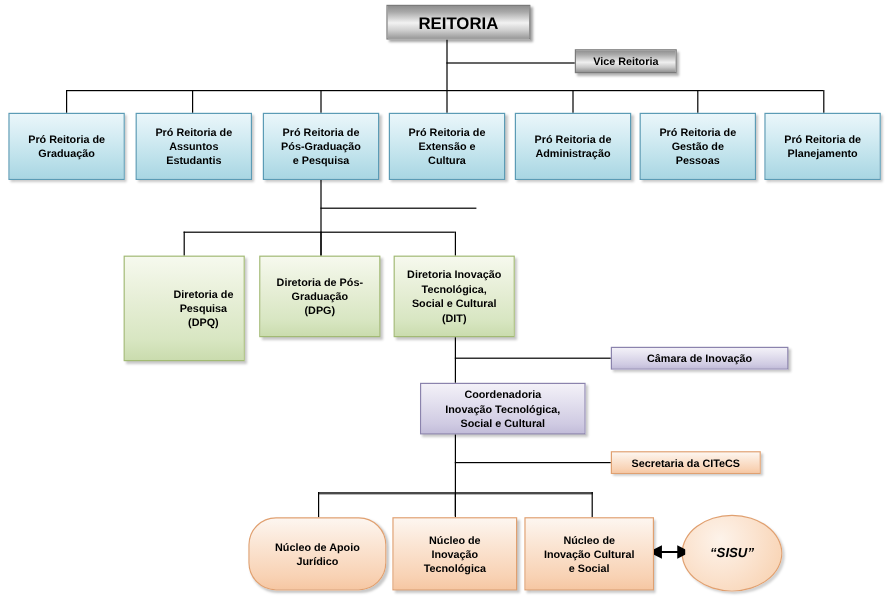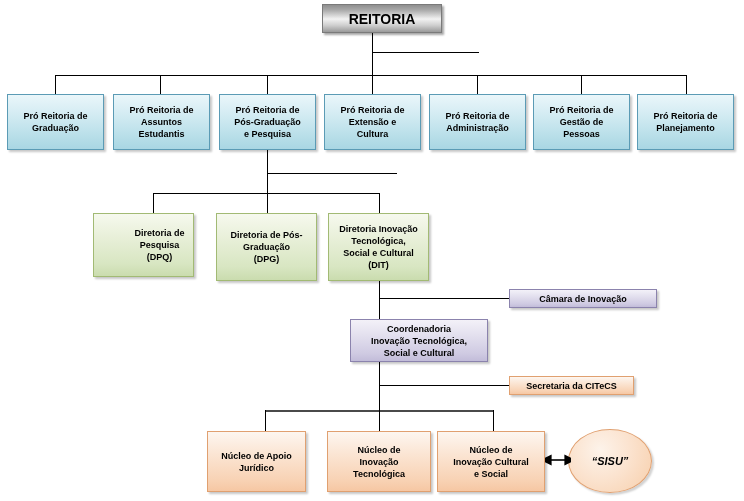--- a/index.html
+++ b/index.html
@@ -154,20 +154,23 @@
         <path d="M0,0 L0,7 L7,3.5 z" fill="#000"></path>
       </marker>
     </defs>
     <line x1="5" y1="8" x2="21" y2="8" stroke="#000" stroke-width="1.6" marker-start="url(#ahL)" marker-end="url(#ahR)"></line>
   </svg>
 
   <div class="node root" style="left:322px; top:4px; width:120px; height:29px;">
     <span>REITORIA</span>
   </div>
 
+  <div class="node grey" style="left:479px; top:41px; width:85px; height:20px;">
+    <span>Vice Reitoria</span>
+  </div>
 
   <div class="node blue" style="left:7px; top:94px; width:97px; height:56px;">
     <div>
       <div>Pró Reitoria de</div>
       <div>Graduação</div>
     </div>
   </div>
 
   <div class="node blue" style="left:113px; top:94px; width:97px; height:56px;">
     <div>
@@ -209,21 +212,21 @@
   </div>
 
   <div class="node blue" style="left:637px; top:94px; width:97px; height:56px;">
     <div>
       <div>Pró Reitoria de</div>
       <div>Planejamento</div>
     </div>
   </div>
 
 
-  <div class="node green" style="left:93px; top:213px; width:101px; height:64px;padding-left:32px;">
+  <div class="node green" style="left:103px; top:213px; width:101px; height:88px;padding-left:32px;">
     <div>
       <div>Diretoria de</div>
       <div>Pesquisa</div>
       <div>(DPQ)</div>
     </div>
   </div>
 
   <div class="node green" style="left:216px; top:213px; width:101px; height:68px;">
     <div>
       <div>Diretoria de Pós-</div>
@@ -250,21 +253,21 @@
       <div>Coordenadoria</div>
       <div>Inovação Tecnológica,</div>
       <div>Social e Cultural</div>
     </div>
   </div>
 
   <div class="node orange" style="left:509px; top:376px; width:125px; height:19px;">
     <span>Secretaria da CITeCS</span>
   </div>
 
-  <div class="node orange" style="left:207px; top:431px; width:99px; height:61px;">
+  <div class="node orange" style="left:207px; top:431px; width:115px; height:61px;border-radius:23px;">
     <div>
       <div>Núcleo de Apoio</div>
       <div>Jurídico</div>
     </div>
   </div>
 
   <div class="node orange" style="left:327px; top:431px; width:104px; height:61px;">
     <div>
       <div>Núcleo de</div>
       <div>Inovação</div>

